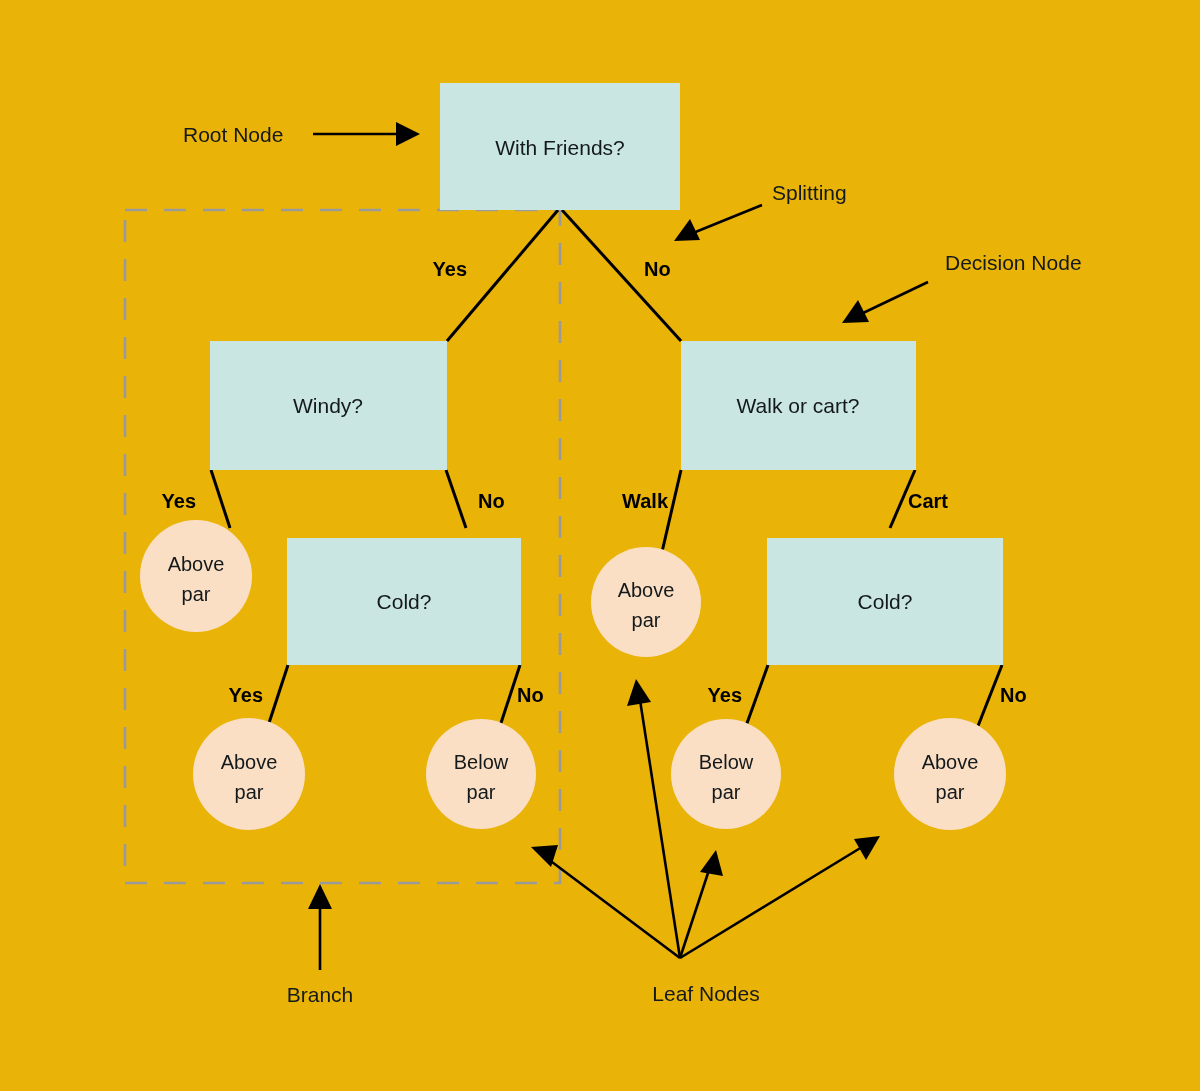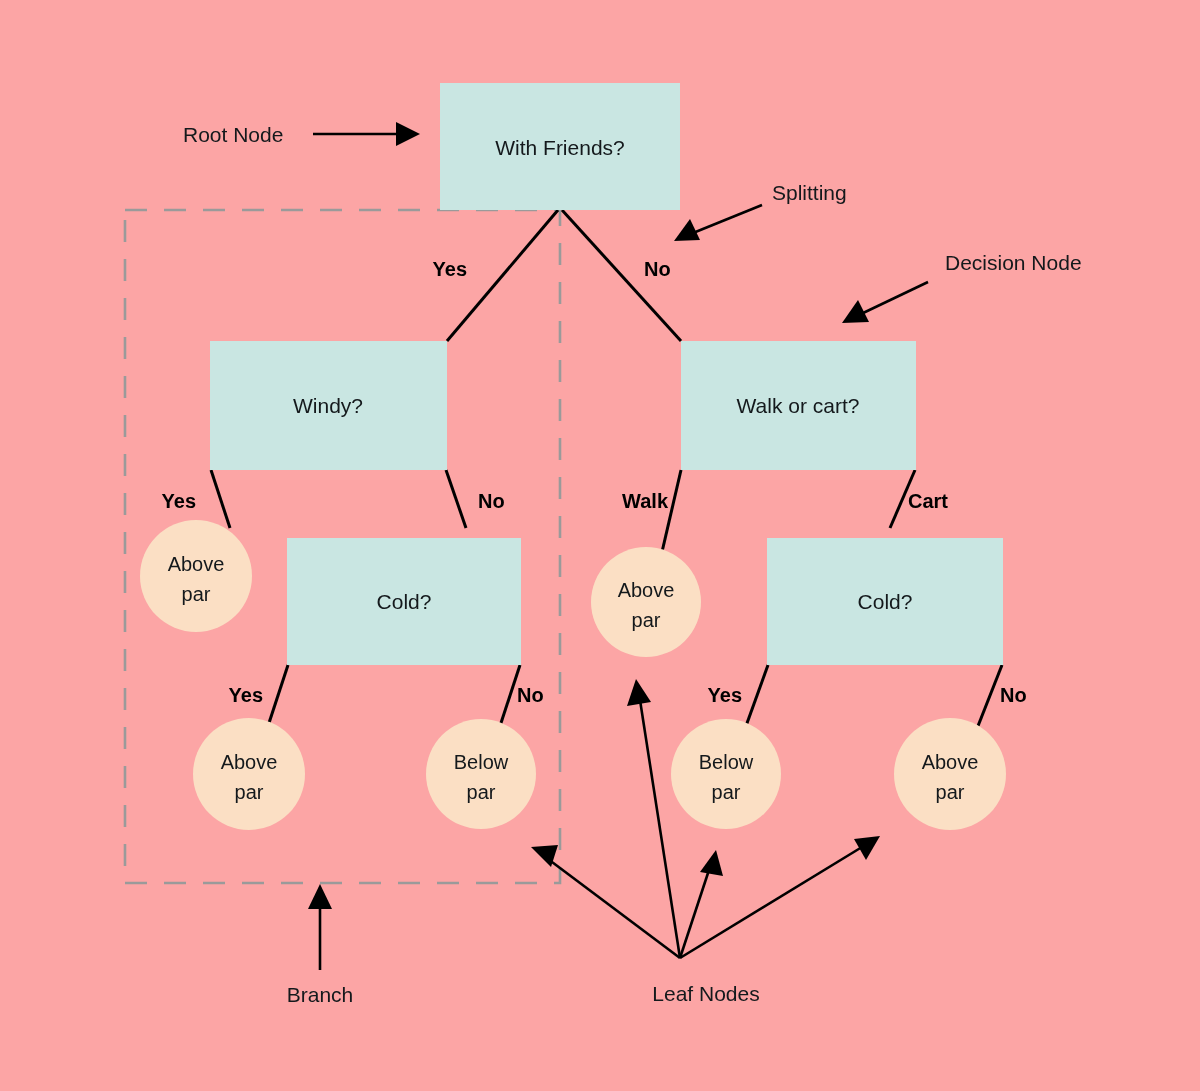--- a/index.html
+++ b/index.html
@@ -8,21 +8,21 @@
     padding: 0;
     background: #ffffff;
   }
   body {
     font-family: "Liberation Sans", sans-serif;
   }
   #canvas-wrap {
     position: relative;
     width: 1200px;
     height: 1091px;
-    background: #fca5a5;
+    background: #eab308;
     overflow: hidden;
   }
   svg.diagram {
     position: absolute;
     left: 0;
     top: 0;
     width: 1200px;
     height: 1091px;
     display: block;
   }

